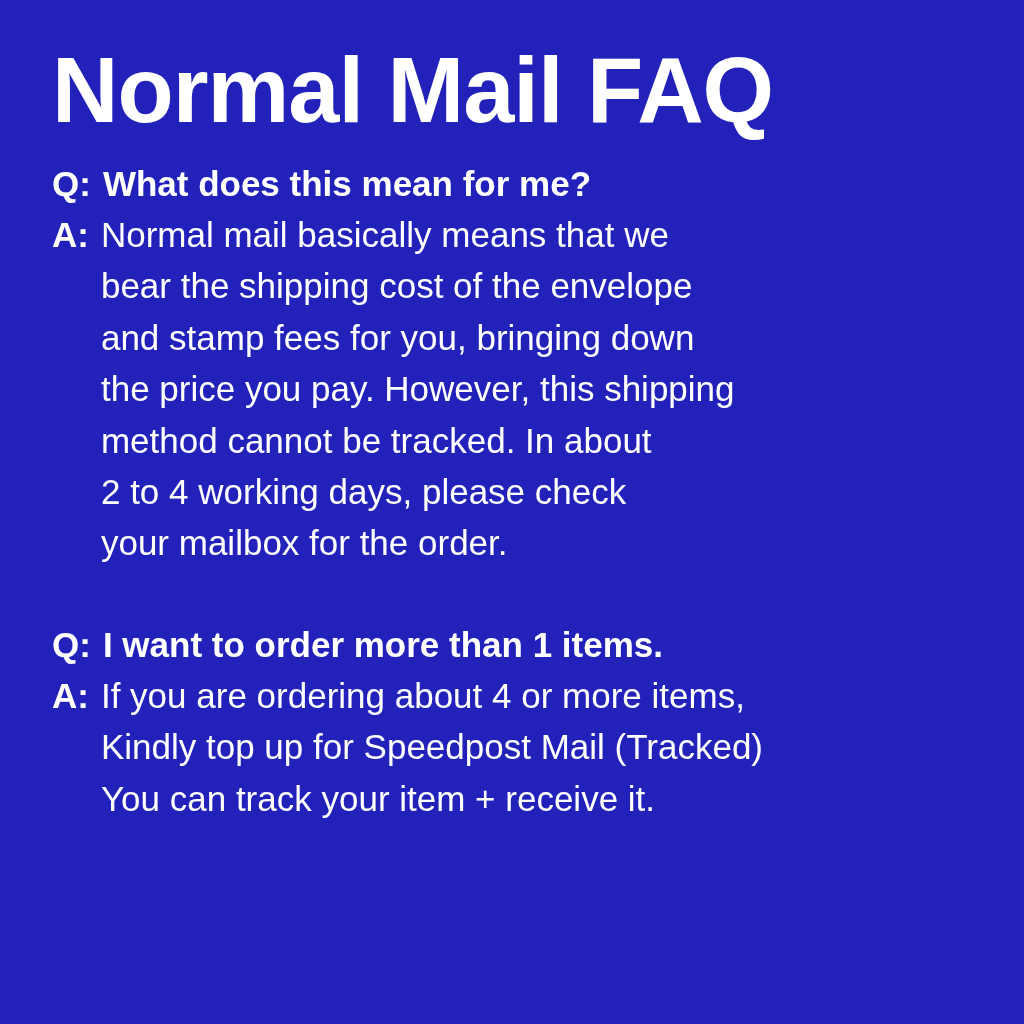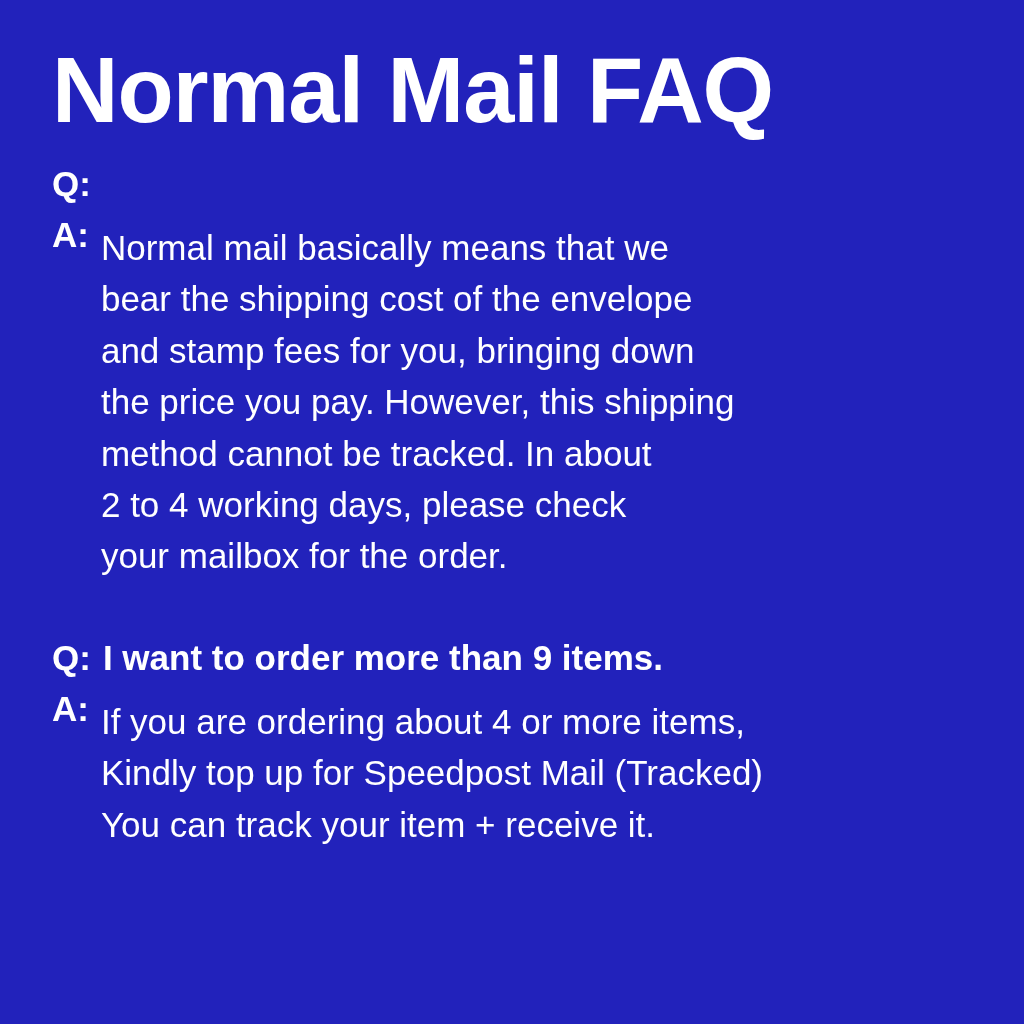--- a/index.html
+++ b/index.html
@@ -52,50 +52,50 @@
     line-height: 1.47;
   }
   .a-label {
     font-weight: 700;
     margin-right: 12px;
     flex: 0 0 auto;
   }
   .a-text {
     font-weight: 400;
     white-space: pre-line;
-    margin-top: 13px;
   }
 </style>
 </head>
 <body style="background: rgb(34, 34, 187);">
 
 <div class="card" style="color: rgb(255, 255, 255);">
 
   <h1 class="title">Normal Mail FAQ</h1>
 
   <div class="faq-block">
     <div class="q-line">
       <span class="q-label">Q:</span>
+      <span class="q-text">What does this mean for me?</span>
     </div>
     <div class="a-line">
       <span class="a-label">A:</span>
       <span class="a-text">Normal mail basically means that we
 bear the shipping cost of the envelope
 and stamp fees for you, bringing down
 the price you pay. However, this shipping
 method cannot be tracked. In about
 2 to 4 working days, please check
 your mailbox for the order.</span>
     </div>
   </div>
 
   <div class="faq-block">
     <div class="q-line">
       <span class="q-label">Q:</span>
-      <span class="q-text">I want to order more than 9 items.</span>
+      <span class="q-text">I want to order more than 1 items.</span>
     </div>
     <div class="a-line">
       <span class="a-label">A:</span>
       <span class="a-text">If you are ordering about 4 or more items,
 Kindly top up for Speedpost Mail (Tracked)
 You can track your item + receive it.</span>
     </div>
   </div>
 
 </div>

